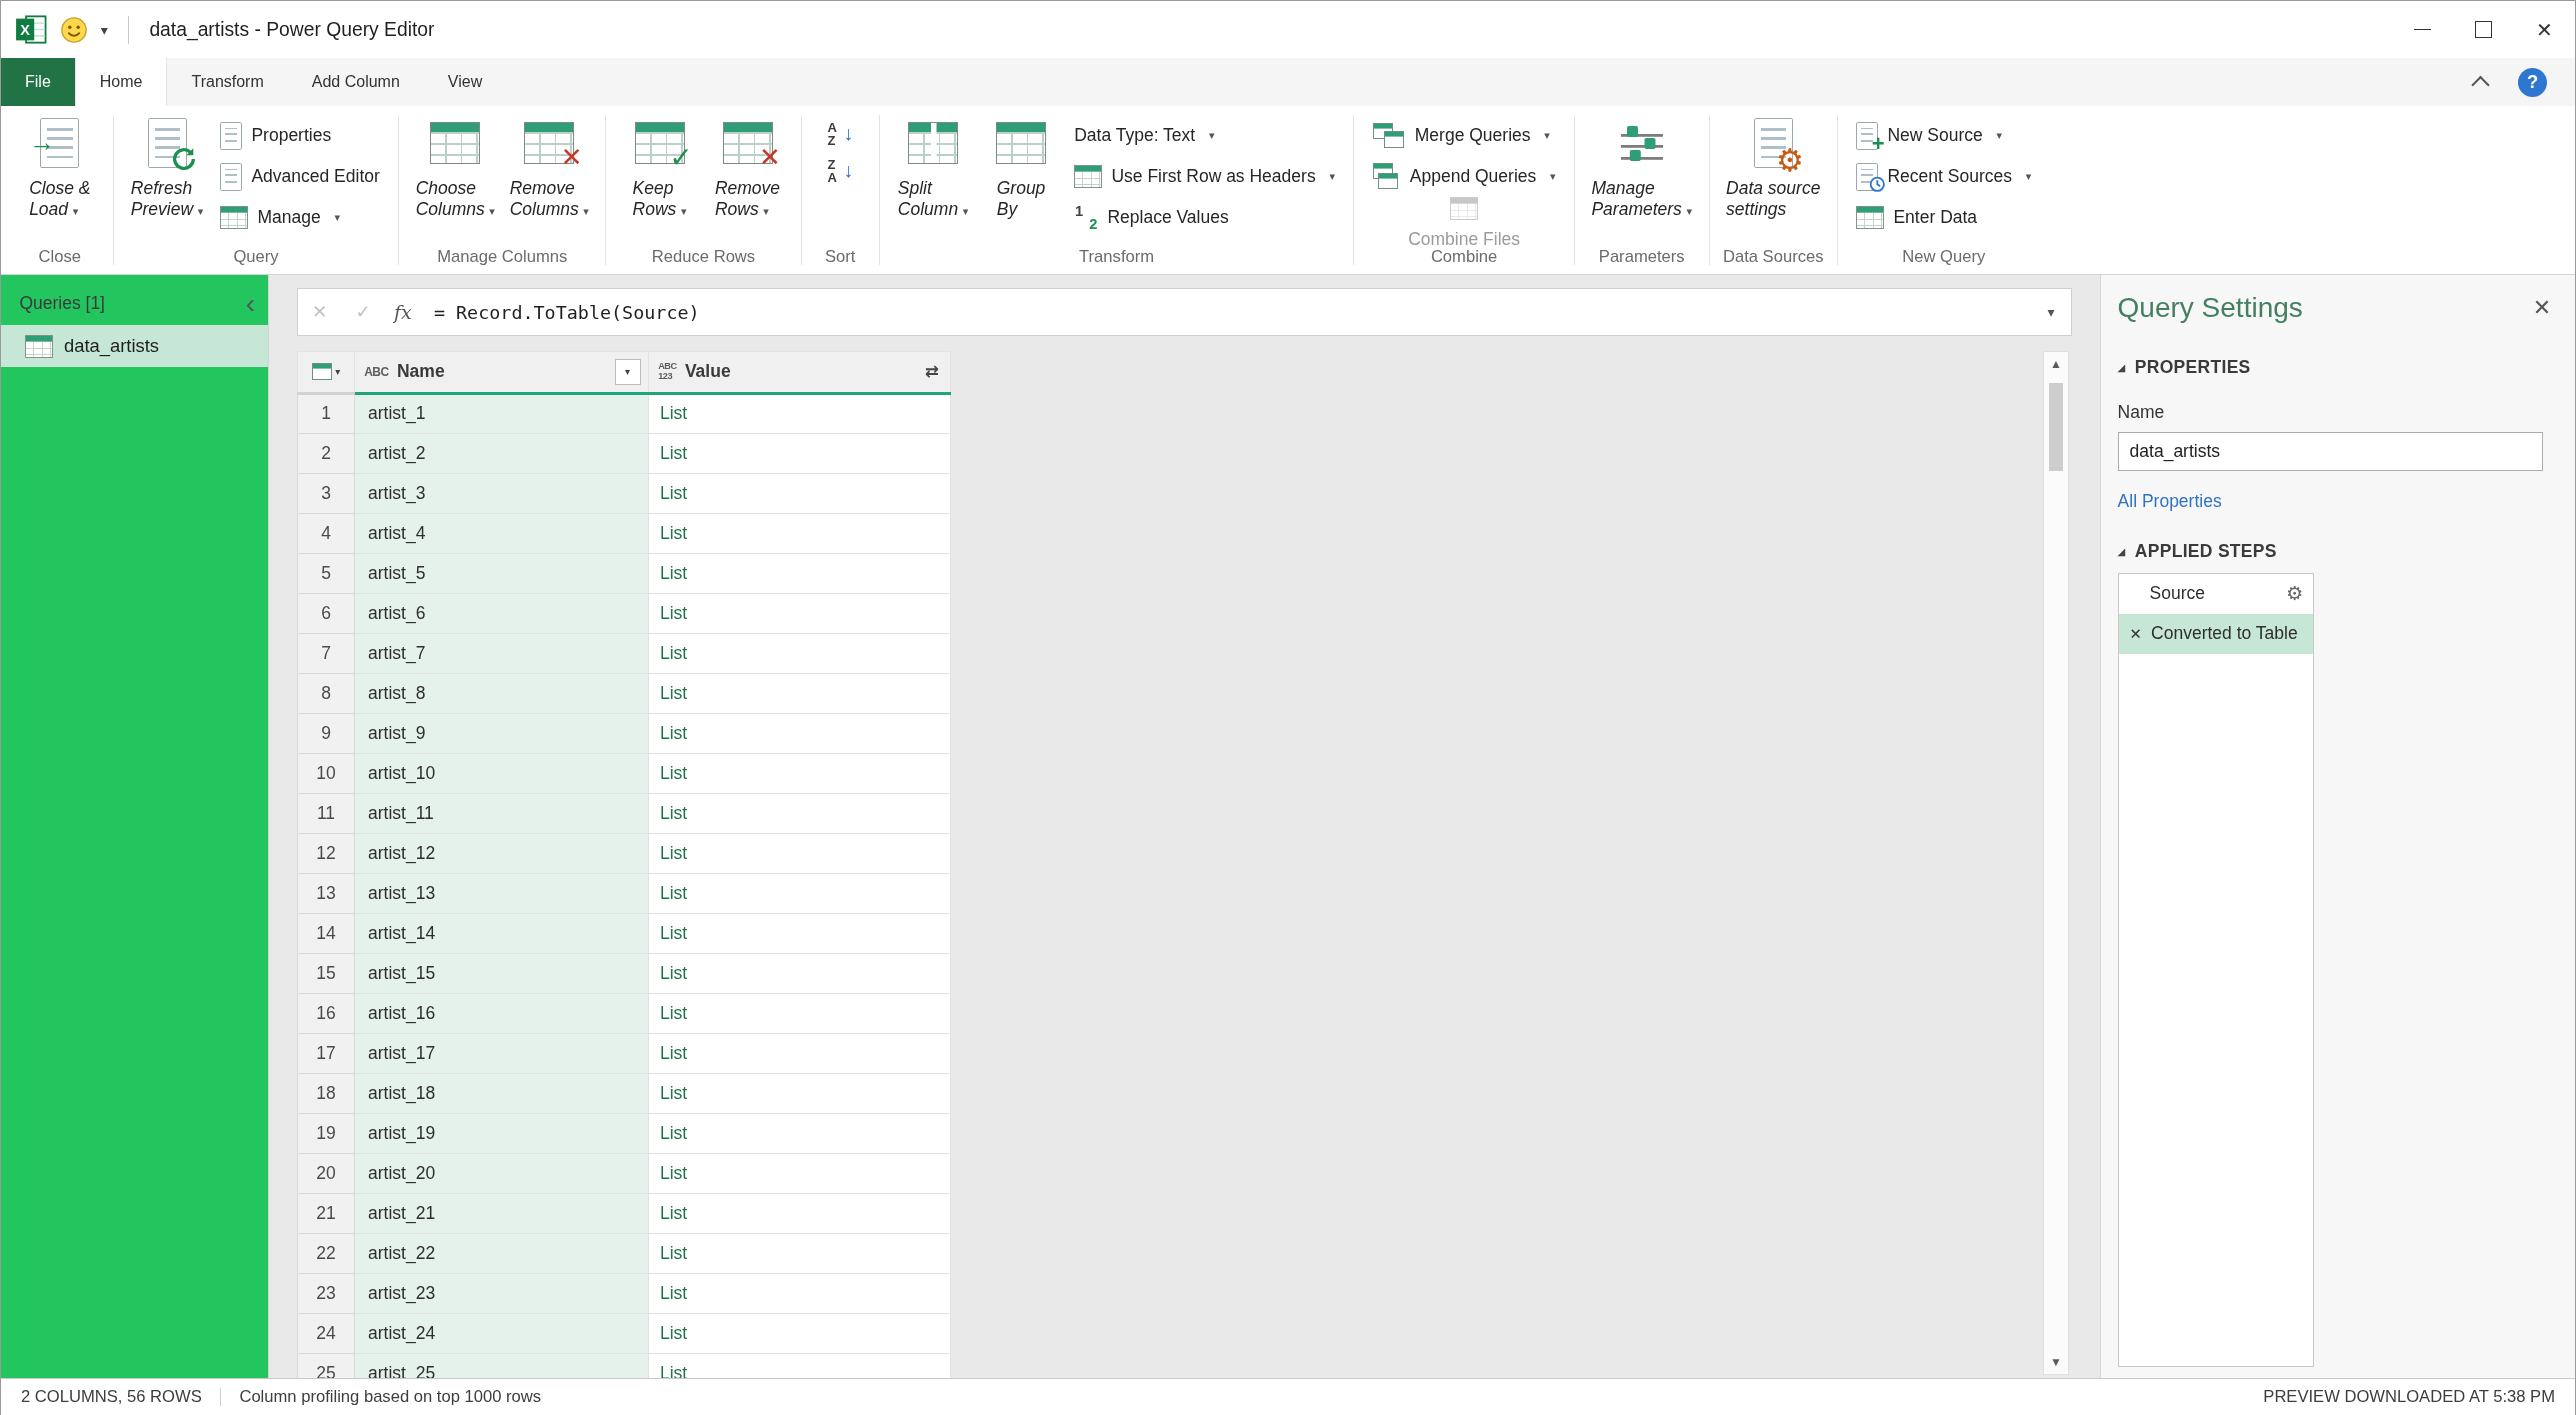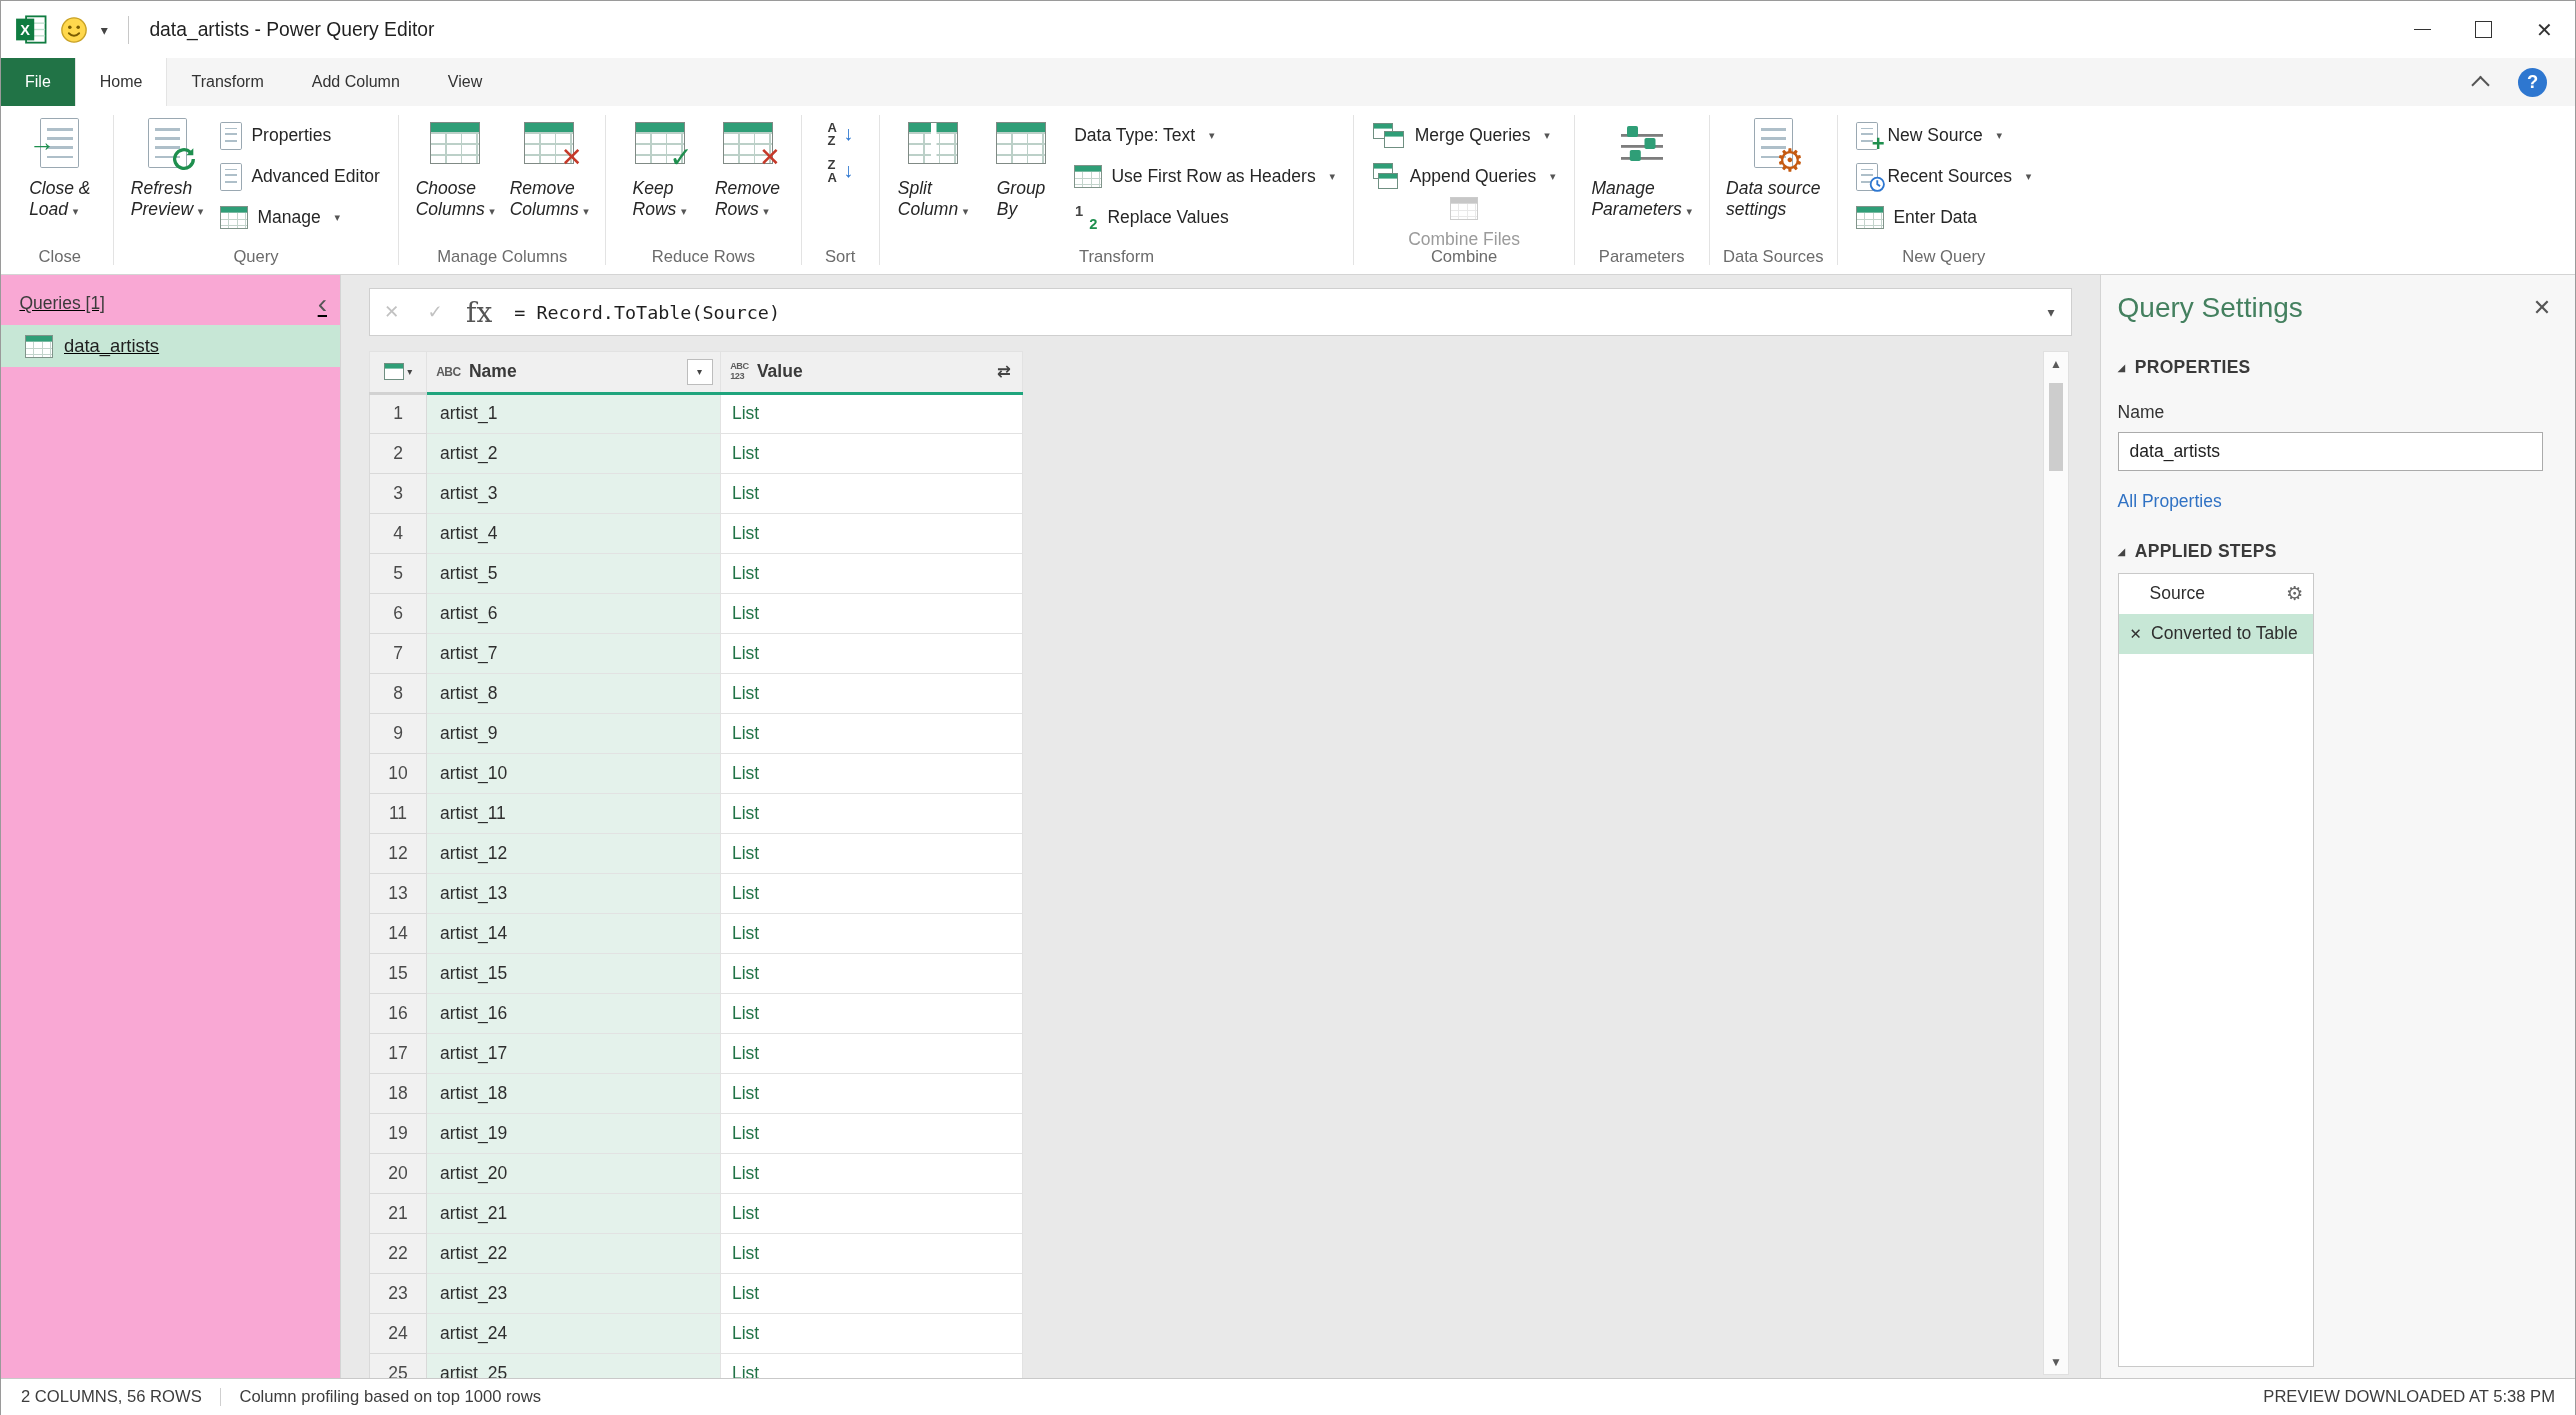--- a/index.html
+++ b/index.html
@@ -91,30 +91,30 @@
   .sortbtn { width: 59px; height: 37px; display: flex; align-items: center; justify-content: center; gap: 6.4px; cursor: default; }
   .sortletters { display: flex; flex-direction: column; font-size: 13px; line-height: 13px; font-weight: 700; color: #3a3a3a; }
   .sortarrow { font-size: 20px; color: #2E77D0; }
   .rv { position: relative; width: 24px; height: 26px; flex: 0 0 auto; }
   .rv b { position: absolute; font-size: 14.7px; }
   .rv .one { left: 0.9px; top: -1.8px; color: #444; }
   .rv .two { right: 0.9px; bottom: -1.8px; color: #1E8F4E; }
 
   
   .main { flex: 1; display: flex; min-height: 0; }
-  .queries-panel { width: 340px; flex: 0 0 auto; background: #f9a8d4; border-right: 0.9px solid #d4d4d4; text-decoration: underline; }
+  .queries-panel { width: 268px; flex: 0 0 auto; background: #22c55e; border-right: 0.9px solid #d4d4d4; }
   .qp-header { display: flex; align-items: center; padding: 18.4px 13px 11px 18.4px; font-size: 17.5px; color: #3b3b3b; }
   .qp-collapse { margin-left: auto; font-size: 28px; line-height: 18.4px; color: #555; }
   .qp-item { height: 42px; display: flex; align-items: center; gap: 11px; padding-left: 24px; font-size: 18.4px; color: #1f1f1f; cursor: default; }
   .qp-item.selected { background: #C7E7D6; }
 
   .center { flex: 1; min-width: 0; background: #e9e9e9; display: flex; flex-direction: column; position: relative; }
   .formula-bar { height: 48px; flex: 0 0 auto; margin: 13px 28px 0; background: #fff; border: 0.9px solid #cfcfcf; display: flex; align-items: center; }
   .fb-ico { color: #c2c2c2; font-size: 18.4px; margin: 0 14px; }
-  .fb-fx { color: #555; font-size: 28px; font-family: "DejaVu Serif", serif; margin: 0 16.6px 0 9.2px; }
+  .fb-fx { color: #555; font-size: 19px; font-style: italic; font-family: "DejaVu Serif", serif; margin: 0 16.6px 0 9.2px; }
   .fb-input { flex: 1; border: none; outline: none; font-family: "DejaVu Sans Mono", "Liberation Mono", monospace; font-size: 18.4px; color: #1f1f1f; background: transparent; padding-left: 5.5px; }
   .fb-dd { padding: 0 16.6px; font-size: 14px; color: #555; }
 
   .grid-wrap { flex: 1; min-height: 0; margin: 14.7px 0 0 28px; position: relative; overflow: hidden; }
   table.grid { border-collapse: collapse; table-layout: fixed; width: 653px; background: #fff; }
   .grid th, .grid td { border: 0.9px solid #e2e2e2; height: 40px; font-size: 17.5px; overflow: hidden; white-space: nowrap; text-align: left; }
   .grid thead th { background: #f0f0f0; border-bottom: 3.7px solid #1FA57D; height: 42px; }
   .grid th.corner { border-bottom: 3.7px solid #d2d2d2; }
   .th-inner { display: flex; align-items: center; gap: 8.3px; padding: 0 7.4px 0 9.2px; font-weight: 700; color: #3a3a3a; font-size: 17.5px; }
   .type-abc { font-size: 12px; font-weight: 700; color: #5d5d5d; letter-spacing: -0.5px; }

